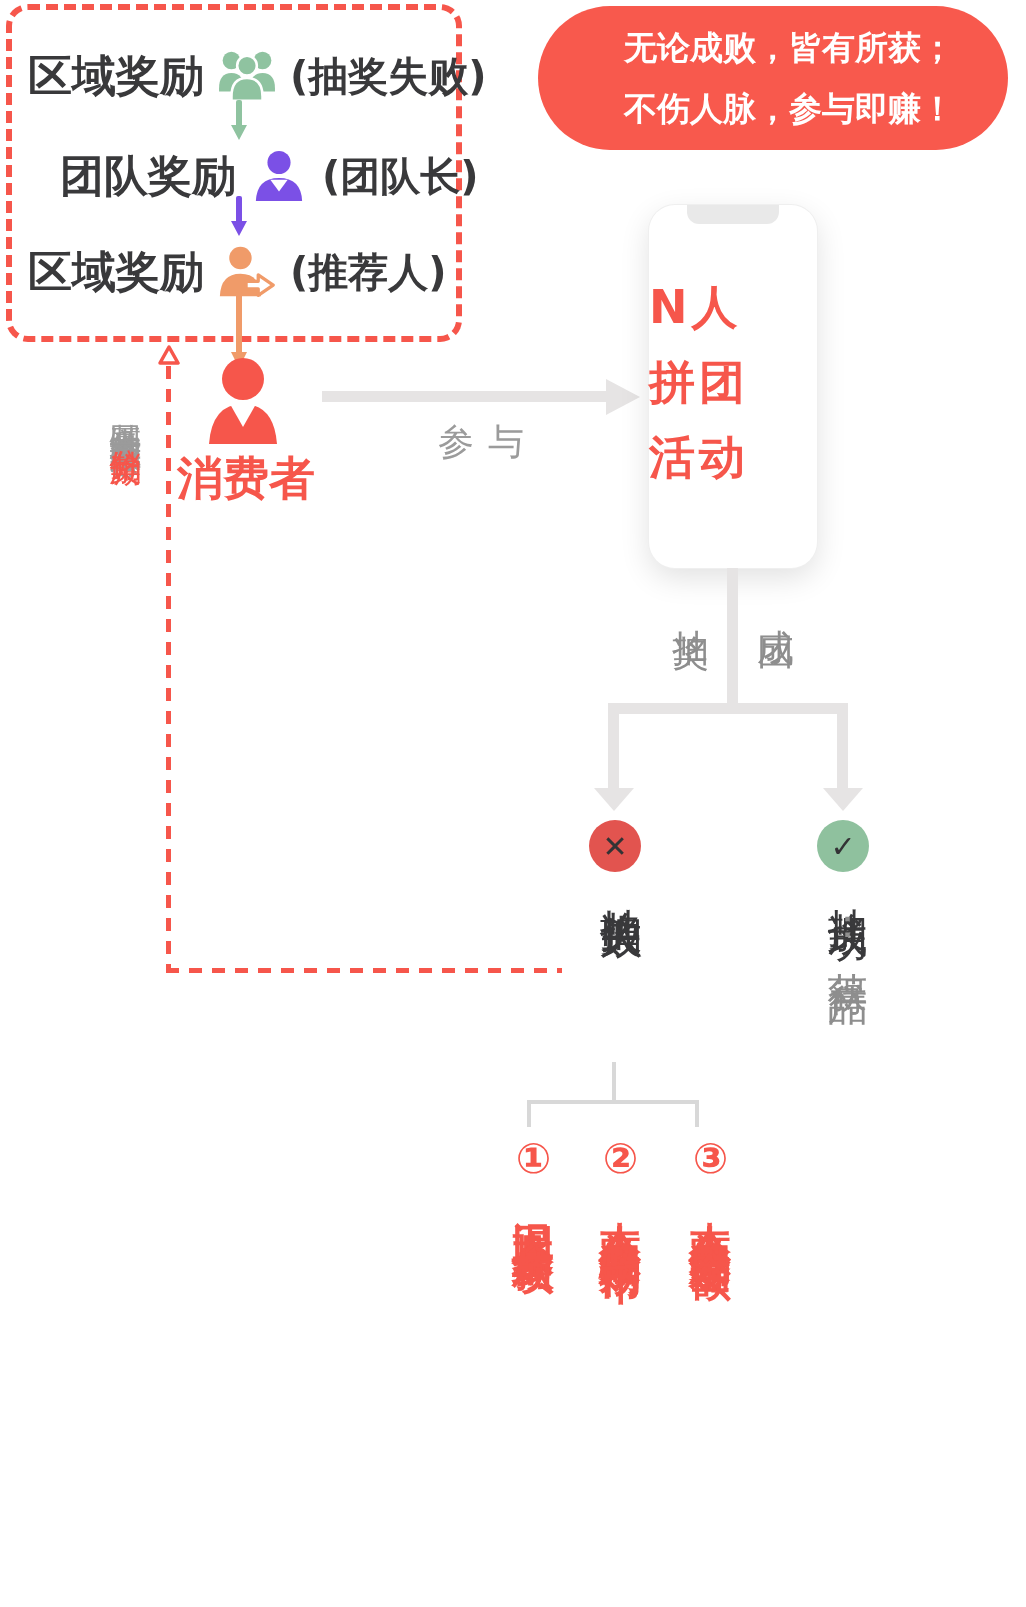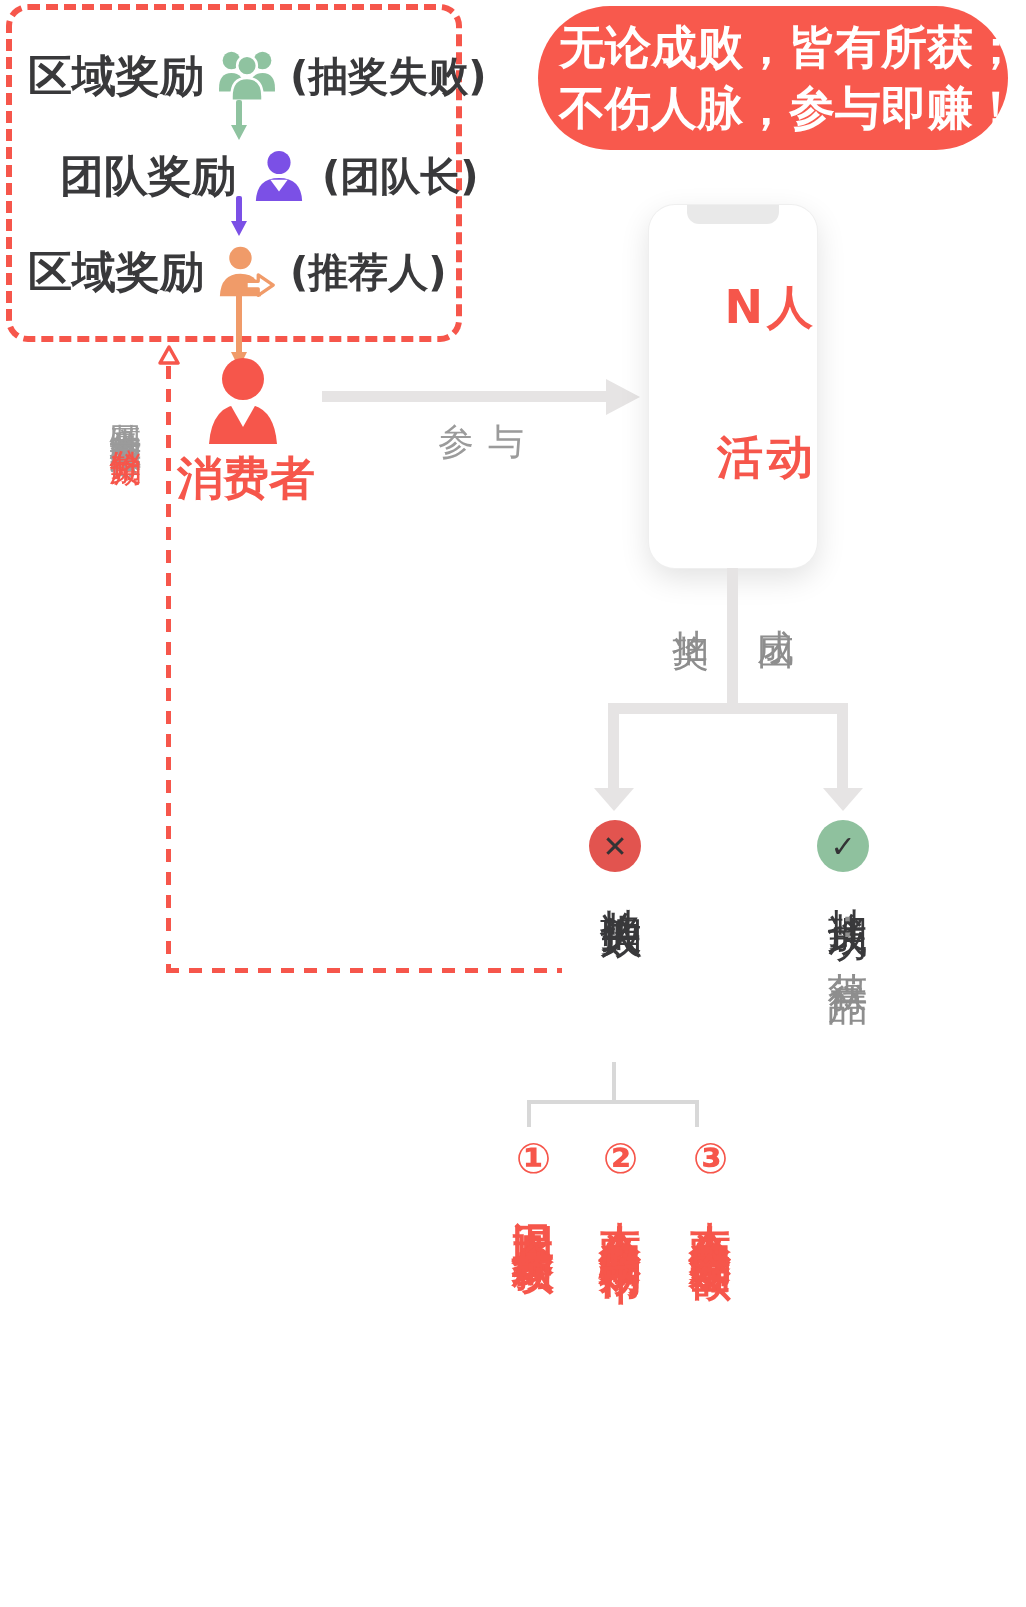--- a/index.html
+++ b/index.html
@@ -20,21 +20,21 @@
   .row-icon{width:58px;height:56px;display:flex;align-items:center;justify-content:center;margin-right:14px;}
   .row-sub{font-size:40px;font-weight:bold;color:#39393B;white-space:nowrap;}
 
   .flow-arrow{width:16px;height:40px;}
 
   
   .banner{
     left:538px;top:6px;width:470px;height:144px;background:#F8594D;border-radius:72px;
     display:flex;flex-direction:column;align-items:center;justify-content:center;
   }
-  .banner div{color:#fff;font-size:46px;font-weight:bold;line-height:61px;white-space:nowrap;margin-left:32px;}
+  .banner div{color:#fff;font-size:33px;font-weight:bold;line-height:61px;white-space:nowrap;margin-left:32px;}
 
   
   .dash-v{left:166px;top:366px;width:5px;height:602px;
     background:repeating-linear-gradient(180deg,#F6564B 0 13px,transparent 13px 23px);}
   .dash-h{left:166px;top:968px;width:396px;height:5px;
     background:repeating-linear-gradient(90deg,#F6564B 0 13px,transparent 13px 23px);}
 
   
   .vtext{writing-mode:vertical-rl;text-orientation:upright;white-space:nowrap;}
   .gene-note{left:104px;top:398px;font-size:32px;letter-spacing:2px;color:#9B9B9B;}
@@ -46,21 +46,21 @@
   .p-body{left:322px;top:391px;width:286px;height:11px;background:#E6E4E4;}
   .p-head{left:606px;top:379px;width:0;height:0;border-top:18px solid transparent;
     border-bottom:18px solid transparent;border-left:34px solid #E6E4E4;}
   .p-label{left:438px;top:418px;font-size:36px;color:#9B9B9B;letter-spacing:14px;}
 
   
   .phone{left:649px;top:205px;width:168px;height:363px;background:#fff;border-radius:26px;
     box-shadow:0 0 0 1px #efefef,0 10px 30px rgba(0,0,0,0.12);}
   .notch{position:absolute;left:38px;top:0;width:92px;height:19px;background:#e9e9e9;
     border-radius:0 0 12px 12px;}
-  .phone-line{position:absolute;width:100%;text-align:right;font-size:46px;font-weight:bold;
+  .phone-line{position:absolute;width:100%;text-align:left;font-size:46px;font-weight:bold;
     color:#F6564B;letter-spacing:4px;}
 
   
   .gray-bar{background:#E6E4E4;}
   .arrowhead-down{width:0;height:0;border-left:20px solid transparent;
     border-right:20px solid transparent;border-top:23px solid #E6E4E4;}
   .branch-label{font-size:37px;color:#8E8E8E;letter-spacing:6px;}
 
   
   .result-circle{width:52px;height:52px;border-radius:50%;display:flex;align-items:center;
@@ -168,20 +168,21 @@
   </svg>
   <div class="abs consumer-label">消费者</div>
 
   <div class="abs p-body"></div>
   <div class="abs p-head"></div>
   <div class="abs p-label">参与</div>
 
   <div class="abs phone">
     <div class="notch"></div>
     <div class="phone-line" style="top:72px;">N人</div>
+    <div class="phone-line" style="top:147px;">拼团</div>
     <div class="phone-line" style="top:222px;">活动</div>
   </div>
 
   <div class="abs gray-bar" style="left:727px;top:568px;width:11px;height:140px;"></div>
   <div class="abs vtext branch-label" style="left:665px;top:600px;">抽奖</div>
   <div class="abs vtext branch-label" style="left:750px;top:600px;">成团</div>
   <div class="abs gray-bar" style="left:608px;top:703px;width:240px;height:11px;"></div>
   <div class="abs gray-bar" style="left:608px;top:703px;width:11px;height:86px;"></div>
   <div class="abs gray-bar" style="left:837px;top:703px;width:11px;height:86px;"></div>
   <div class="abs arrowhead-down" style="left:594px;top:788px;"></div>

